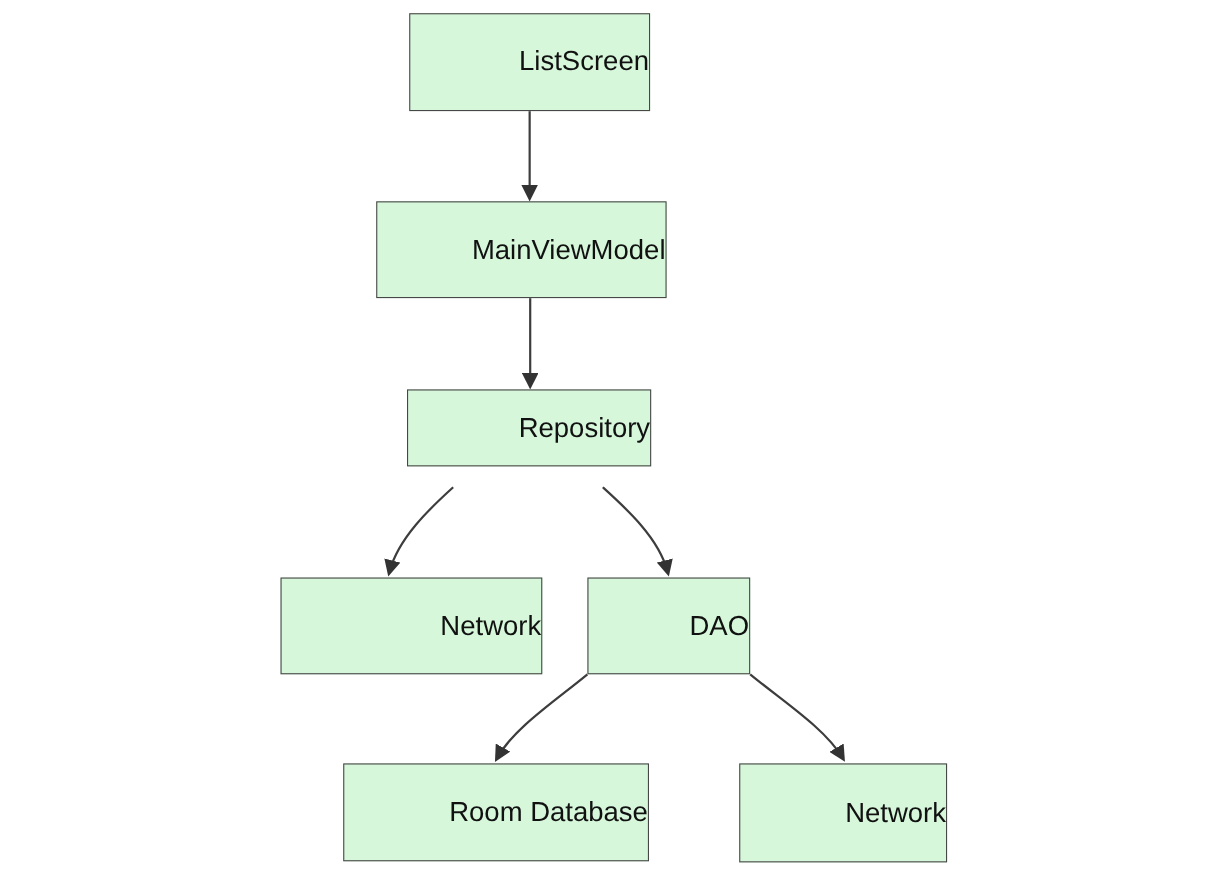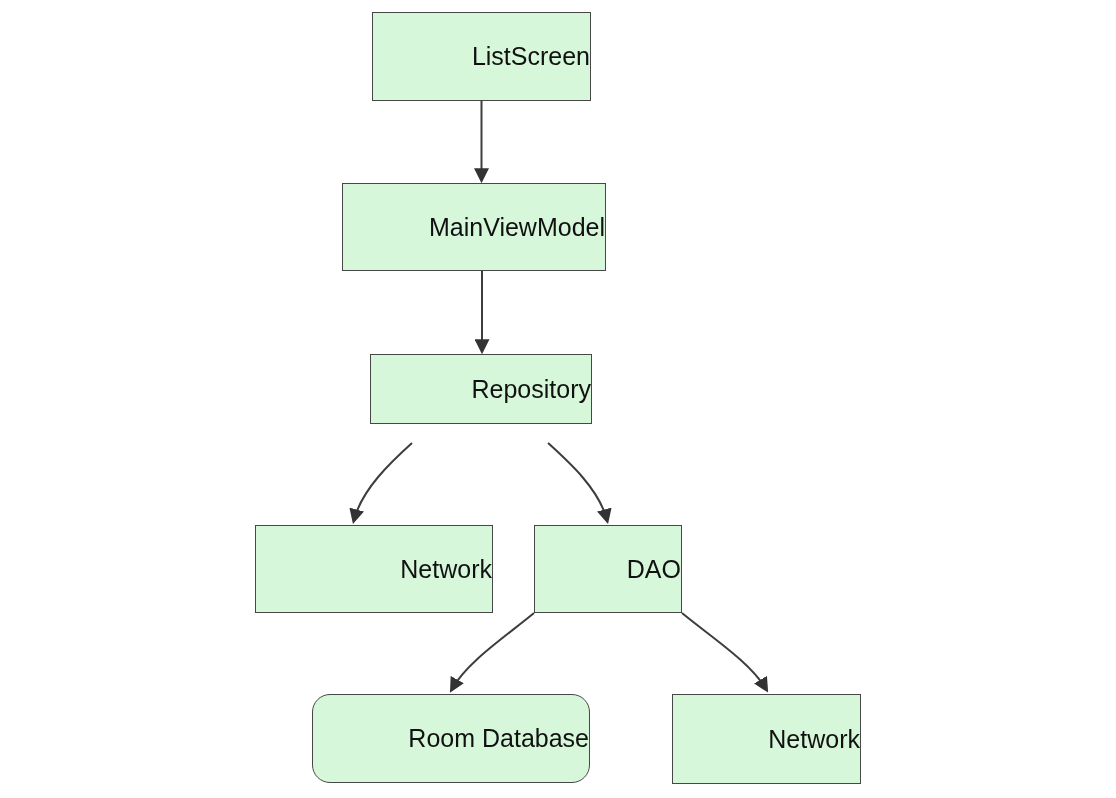--- a/index.html
+++ b/index.html
@@ -41,21 +41,21 @@
     font-size: 25px;
     line-height: 1;
     white-space: nowrap;
     text-align: center;
   }
   #n-listscreen    { left: 372px; top: 12px;  width: 219px; height: 89px; }
   #n-mainviewmodel { left: 342px; top: 183px; width: 264px; height: 88px; }
   #n-repository    { left: 370px; top: 354px; width: 222px; height: 70px; }
   #n-network       { left: 255px; top: 525px; width: 238px; height: 88px; }
   #n-dao           { left: 534px; top: 525px; width: 148px; height: 88px; }
-  #n-roomdatabase  { left: 312px; top: 694px; width: 278px; height: 89px; border-radius: 18px; }
+  #n-roomdatabase  { left: 312px; top: 694px; width: 278px; height: 89px; }
   #n-entities      { left: 672px; top: 694px; width: 189px; height: 90px; }
 </style>
 </head>
 <body>
 
 <div class="canvas">
 
   <svg class="edges" width="1116" height="798" viewBox="0 0 1116 798" xmlns="http://www.w3.org/2000/svg">
     <defs>
       <marker id="arrowhead" viewBox="0 0 10 10" refX="7.2" refY="5" markerWidth="7.5" markerHeight="7.5" orient="auto-start-reverse">

